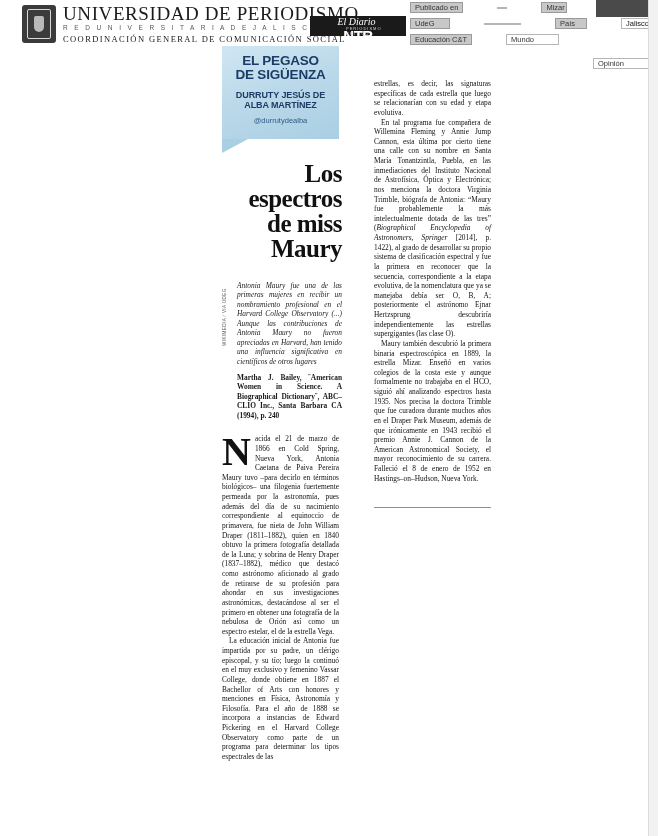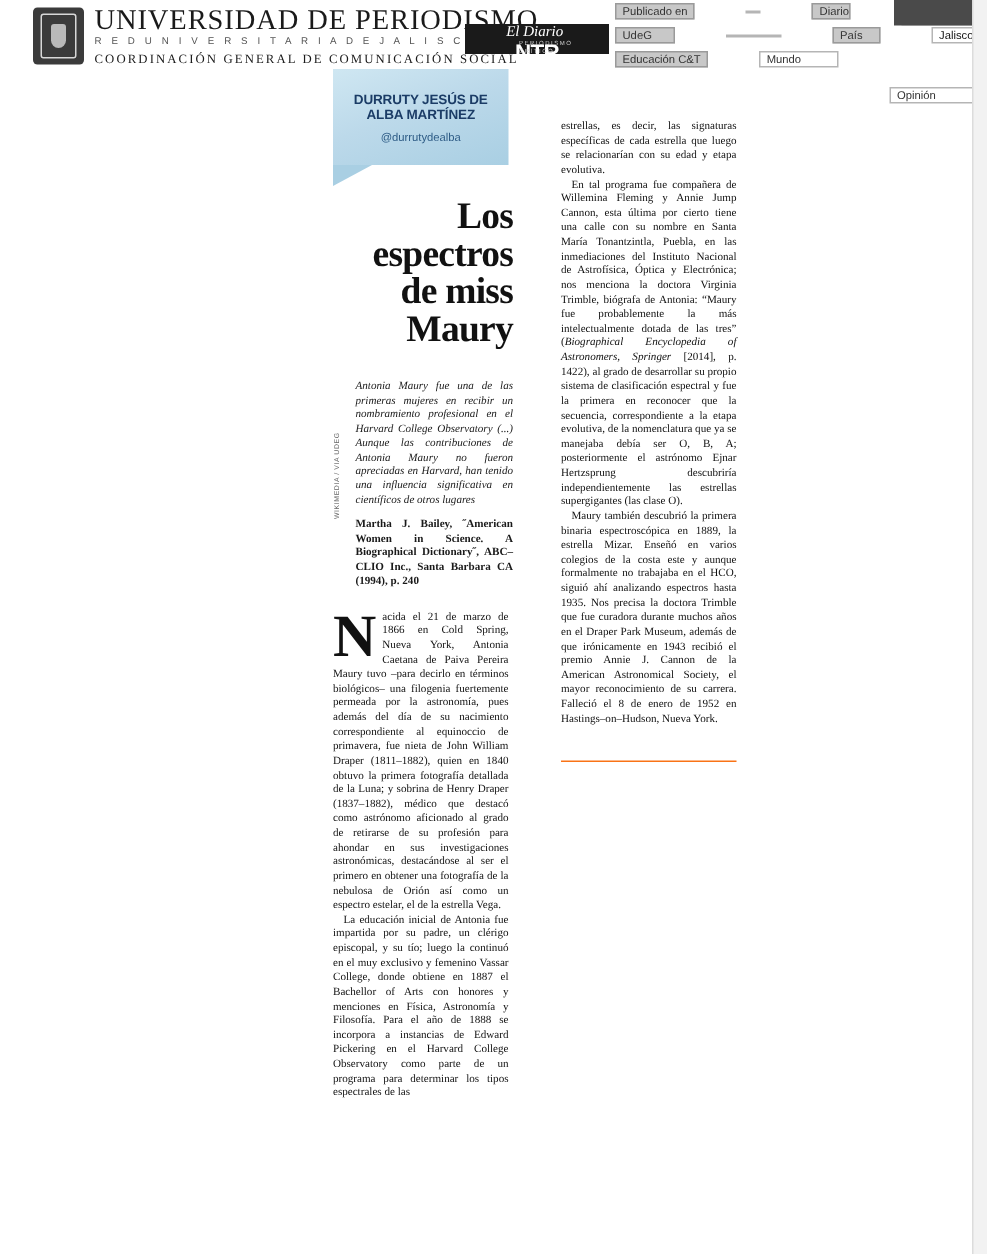--- a/index.html
+++ b/index.html
@@ -302,21 +302,21 @@
 </style>
 </head>
 <body>
 
 <div class="page">
 
   <div class="form-bar">
     <div class="form-row">
       <div class="form-label fr1-label">Publicado en</div>
       <div class="form-value plain" style="width:36px"></div>
-      <div class="form-label fr1-mid-label">Diario</div>
+      <div class="form-label fr1-mid-label">Mizar</div>
       <div class="form-value fr1-mid-value">08/01/2024</div>
       <div class="form-label fr1-right-label">Página y sec.</div>
       <div class="form-value fr1-right-value">04</div>
     </div>
     <div class="form-row">
       <div class="form-label fr2-label">UdeG</div>
       <div class="form-value plain fr2-value"></div>
       <div class="form-label fr2-label2">País</div>
       <div class="form-value plain">Jalisco</div>
     </div>
@@ -339,20 +339,22 @@
   </div>
   <div class="ntr-logo">
     <span class="ntr-a">El Diario</span>
     <span class="ntr-b">NTR</span>
     <span class="ntr-c">PERIODISMO CRÍTICO</span>
   </div>
 
   <div class="col-center">
 
     <div class="promo-box">
+      <div class="promo-l1" style="white-space:pre-line">EL PEGASO
+DE SIGÜENZA</div>
       <div class="promo-l2" style="white-space:pre-line">DURRUTY JESÚS DE
 ALBA MARTÍNEZ</div>
       <div class="promo-l3">@durrutydealba</div>
     </div>
 
     <div class="headline" style="white-space:pre-line">Los
 espectros
 de miss
 Maury</div>
 

